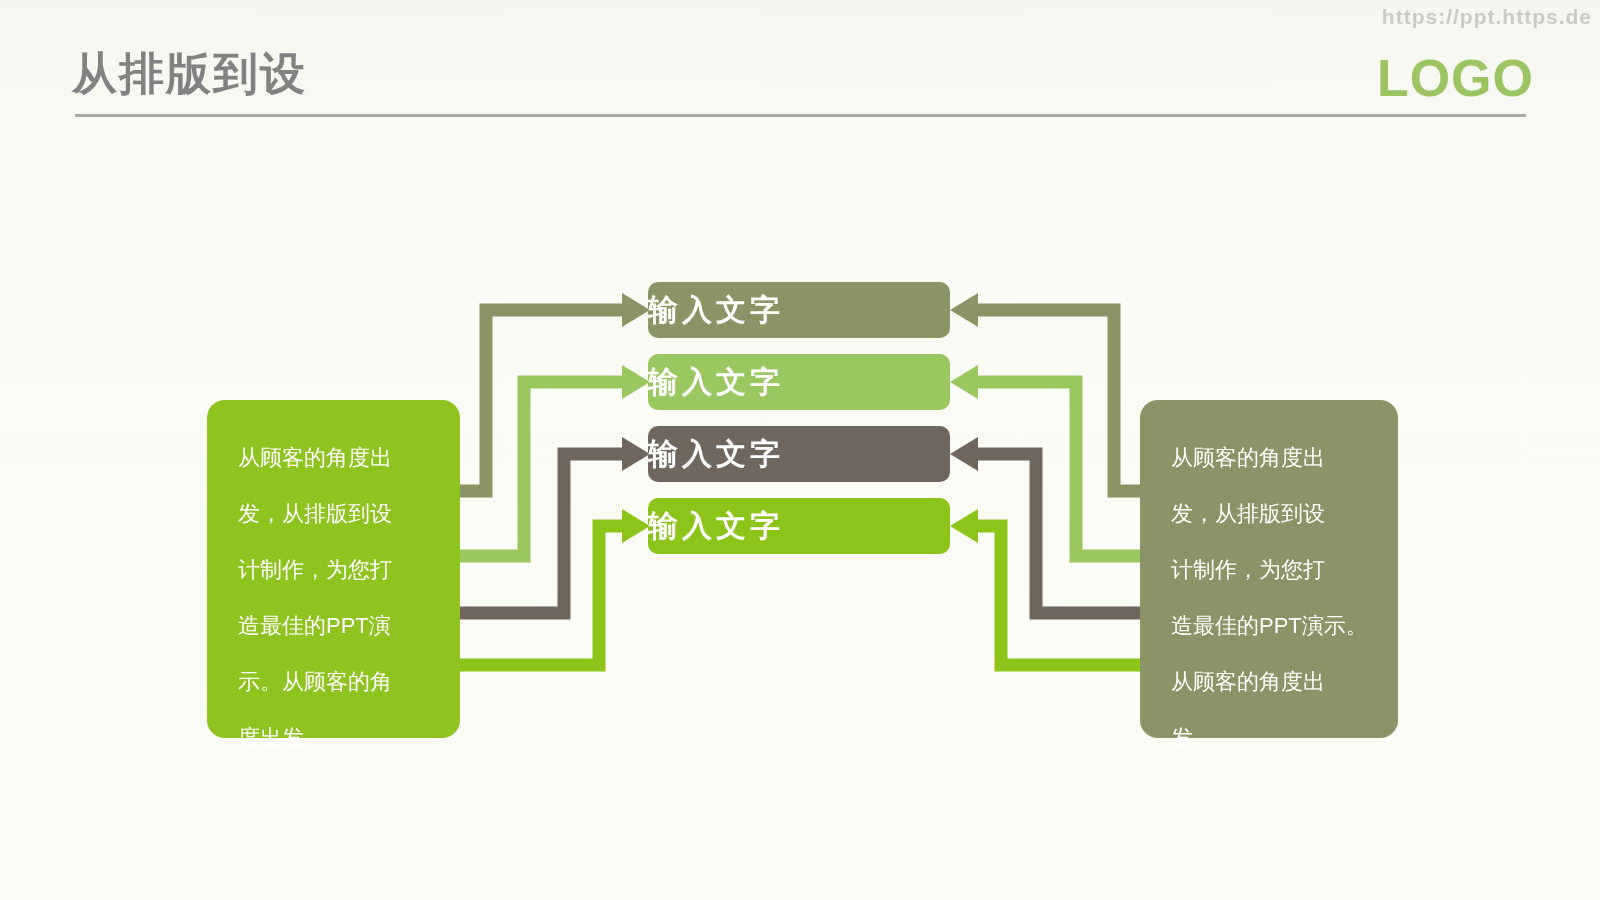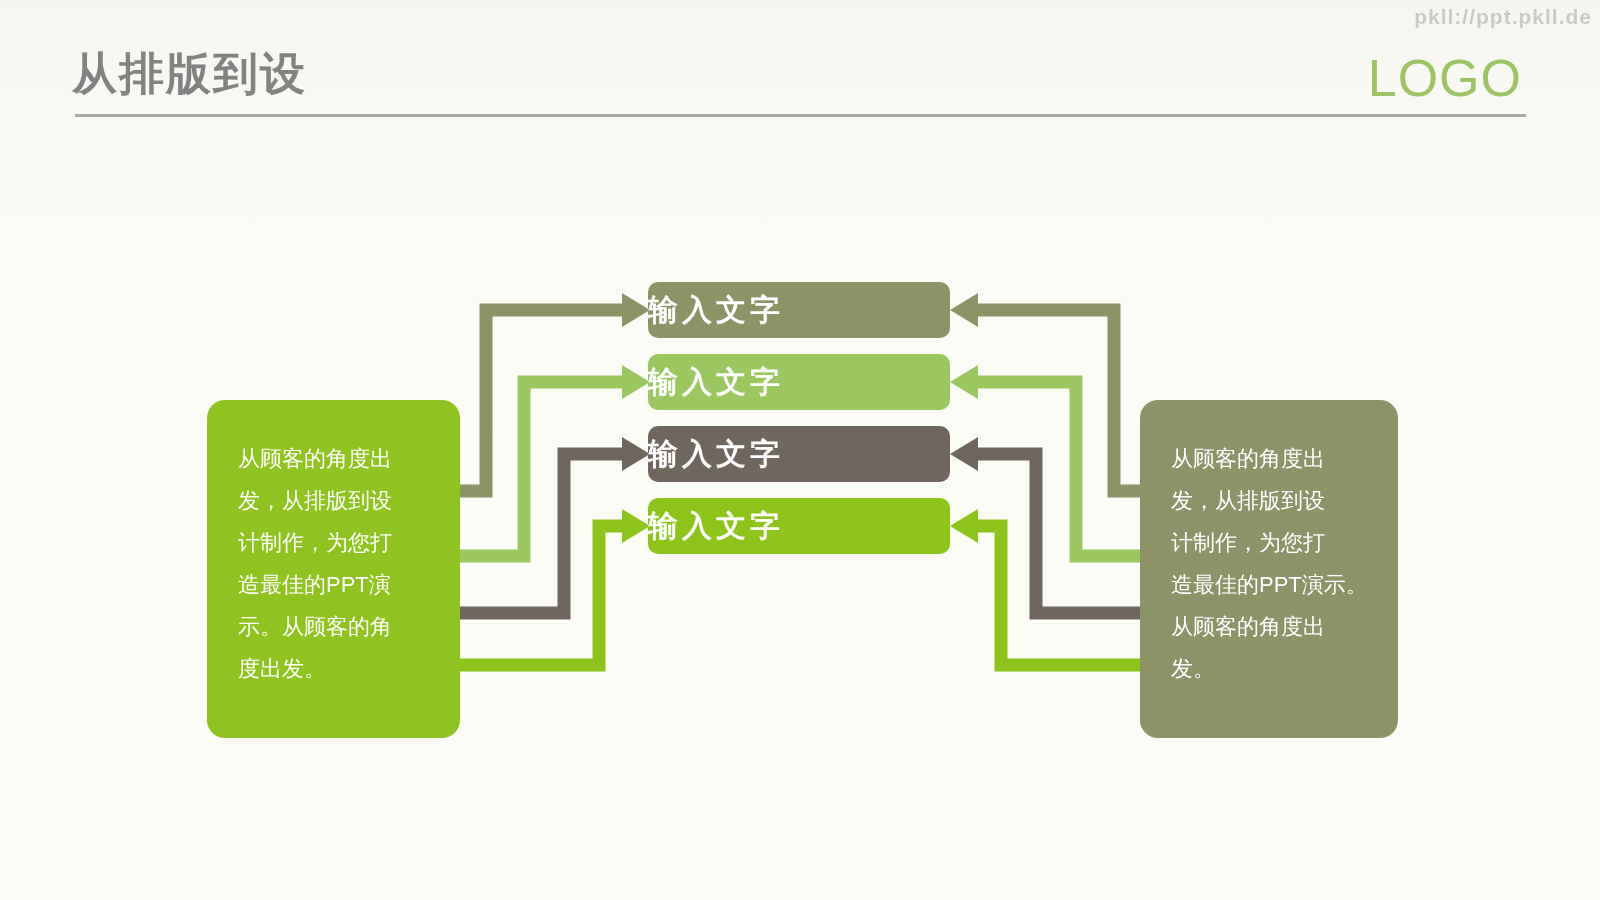--- a/index.html
+++ b/index.html
@@ -17,22 +17,22 @@
   
   .watermark {
     position: absolute; top: 5px; right: 8px;
     font-size: 21px; font-weight: 700; letter-spacing: 1px;
   }
   .title {
     position: absolute; left: 72px; top: 44px; margin: 0;
     font-size: 45px; font-weight: 700; letter-spacing: 2px;
   }
   .logo {
-    position: absolute; top: 48px; right: 78px;
-    font-size: 52px; font-weight: 400; letter-spacing: 1px;
+    position: absolute; top: 48px; right: 66px;
+    font-size: 52px; font-weight: 700; letter-spacing: 1px;
   }
   .divider {
     position: absolute; left: 75px; top: 114px;
     width: 1451px; height: 3px;
   }
 
   
   .connectors {
     position: absolute; left: 0; top: 0;
   }
@@ -52,31 +52,31 @@
   .bar4 { top: 498px; }
 
   
   .sidebox {
     position: absolute; top: 400px; height: 338px;
     border-radius: 18px;
   }
   .leftbox  { left: 207px;  width: 253px; }
   .rightbox { left: 1140px; width: 258px; }
   .boxtext {
-    padding: 38px 14px 0 31px;
-    color: #ffffff; font-size: 22px; line-height: 42px;
+    padding: 30px 14px 0 31px;
+    color: #ffffff; font-size: 22px; line-height: 56px;
     white-space: pre-line;
   }
 </style>
 </head>
 <body>
 
 <div class="slide">
 
-  <div class="watermark" style="color: rgb(201, 204, 198);">pkll://ppt.pkll.de</div>
+  <div class="watermark" style="color: rgb(201, 204, 198);">https://ppt.https.de</div>
 
   <h1 class="title" style="color: rgb(130, 130, 130);">从排版到设</h1>
 
   <div class="logo" style="color: rgb(157, 196, 99);">LOGO</div>
 
   <div class="divider" style="background: rgb(168, 168, 168);"></div>
 
   <svg class="connectors" width="1600" height="900" viewBox="0 0 1600 900">
 
     <path d="M455 491 H486 V310 H622" fill="none" stroke-width="13" stroke="#8a9464"></path>

